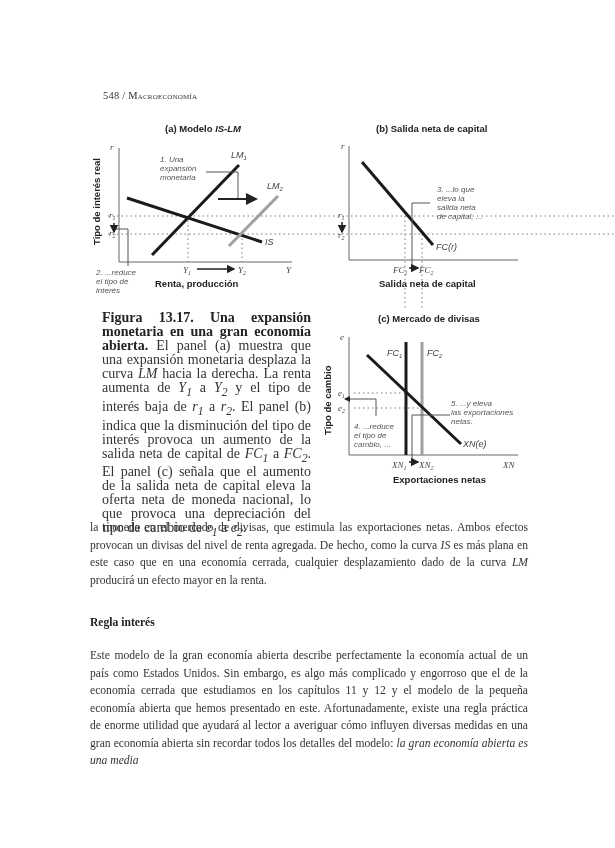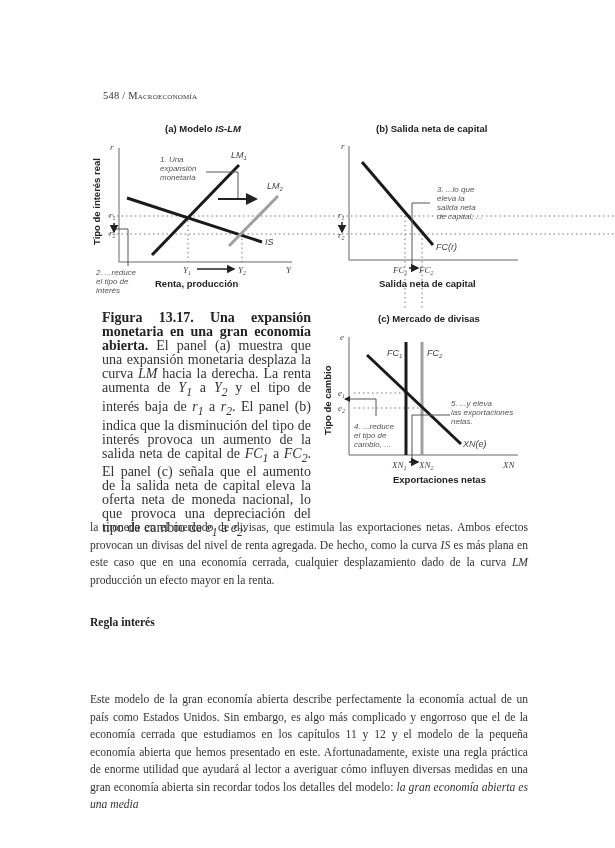--- a/index.html
+++ b/index.html
@@ -141,20 +141,20 @@
     <line x1="409" y1="462" x2="418" y2="462" stroke="#222" stroke-width="1.5" marker-end="url(#ah)"></line>
     <text class="axlabel" x="393" y="483">Exportaciones netas</text>
   </g>
 </svg>
 
 <div class="abs caption">
   <b>Figura 13.17. Una expansión monetaria en una gran economía abierta.</b><span> El panel (a) muestra que una expansión monetaria desplaza la curva </span><i>LM</i><span> hacia la derecha. La renta aumenta de </span><i>Y<sub>1</sub></i><span> a </span><i>Y<sub>2</sub></i><span> y el tipo de interés baja de </span><i>r<sub>1</sub></i><span> a </span><i>r<sub>2</sub></i><span>. El panel (b) indica que la disminución del tipo de interés provoca un aumento de la salida neta de capital de </span><i>FC<sub>1</sub></i><span> a </span><i>FC<sub>2</sub></i><span>. El panel (c) señala que el aumento de la salida neta de capital eleva la oferta neta de moneda nacional, lo que provoca una depreciación del tipo de cambio de </span><i>e<sub>1</sub></i><span> a </span><i>e<sub>2</sub></i><span>.</span>
 </div>
 
 <div class="abs body-p" style="top:519px;">
-  <span>la moneda en el mercado de divisas, que estimula las exportaciones netas. Ambos efectos provocan un divisas del nivel de renta agregada. De hecho, como la curva </span><i>IS</i><span> es más plana en este caso que en una economía cerrada, cualquier desplazamiento dado de la curva </span><i>LM</i><span> producción un efecto mayor en la renta.</span>
+  <span>la moneda en el mercado de divisas, que estimula las exportaciones netas. Ambos efectos provocan un divisas del nivel de renta agregada. De hecho, como la curva </span><i>IS</i><span> es más plana en este caso que en una economía cerrada, cualquier desplazamiento dado de la curva </span><i>LM</i><span> producirá un efecto mayor en la renta.</span>
 </div>
 
 <div class="abs section-h">Regla interés</div>
 
-<div class="abs body-p" style="top:647px;margin-top:44px;">
+<div class="abs body-p" style="top:647px;">
   <span>Este modelo de la gran economía abierta describe perfectamente la economía actual de un país como Estados Unidos. Sin embargo, es algo más complicado y engorroso que el de la economía cerrada que estudiamos en los capítulos 11 y 12 y el modelo de la pequeña economía abierta que hemos presentado en este. Afortunadamente, existe una regla práctica de enorme utilidad que ayudará al lector a averiguar cómo influyen diversas medidas en una gran economía abierta sin recordar todos los detalles del modelo: </span><i>la gran economía abierta es una media</i>
 </div>
 
 </body></html>

